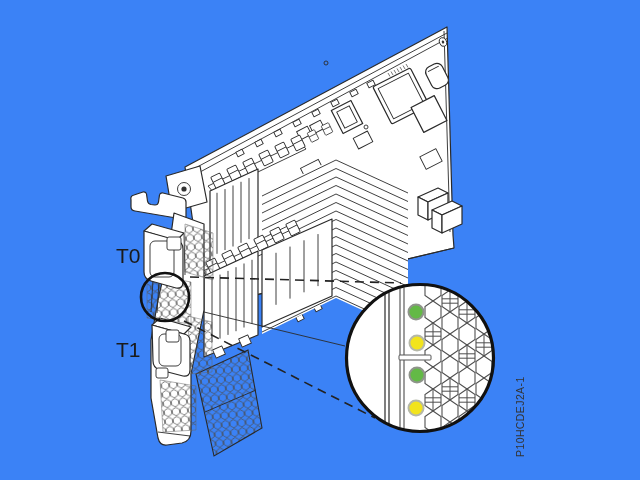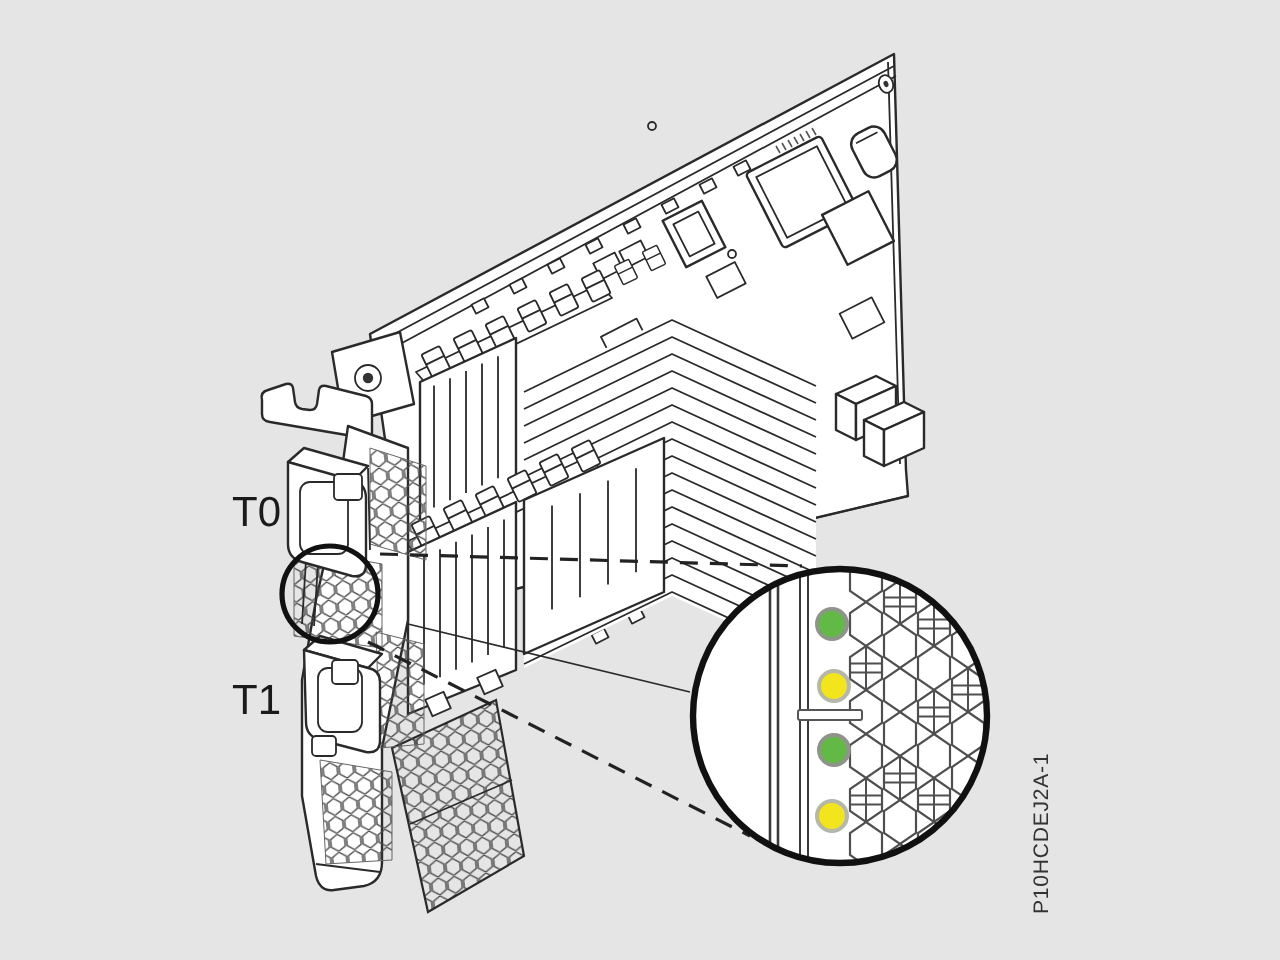--- a/index.html
+++ b/index.html
@@ -1,16 +1,16 @@
 <!DOCTYPE html>
 <html><head>
 <meta charset="utf-8">
 <style>
   html,body{margin:0;padding:0;background:#ffffff;}
-  #stage{width:640px;height:480px;position:relative;background:#e5e5e5;overflow:hidden;
+  #stage{width:640px;height:480px;position:relative;background:#3b82f6;overflow:hidden;
          font-family:"Liberation Sans", sans-serif;}
   svg{display:block;}
   text{font-family:"Liberation Sans", sans-serif;}
   .port-label{font-size:21px;font-weight:500;fill:#1a1a1a;}
   .fig-label{font-size:10.5px;letter-spacing:.4px;fill:#333;}
   .silk{font-size:7.5px;font-style:italic;fill:#222;}
   .lnt{stroke:#2a2a2a;fill:none;stroke-width:.9;stroke-linejoin:round;}
   .wf{fill:#ffffff;stroke:#2a2a2a;stroke-width:1.2;stroke-linejoin:round;}
   .wft{fill:#ffffff;stroke:#2a2a2a;stroke-width:.9;stroke-linejoin:round;}
   .dash{stroke:#222;stroke-width:1.6;fill:none;stroke-dasharray:9 6;}

